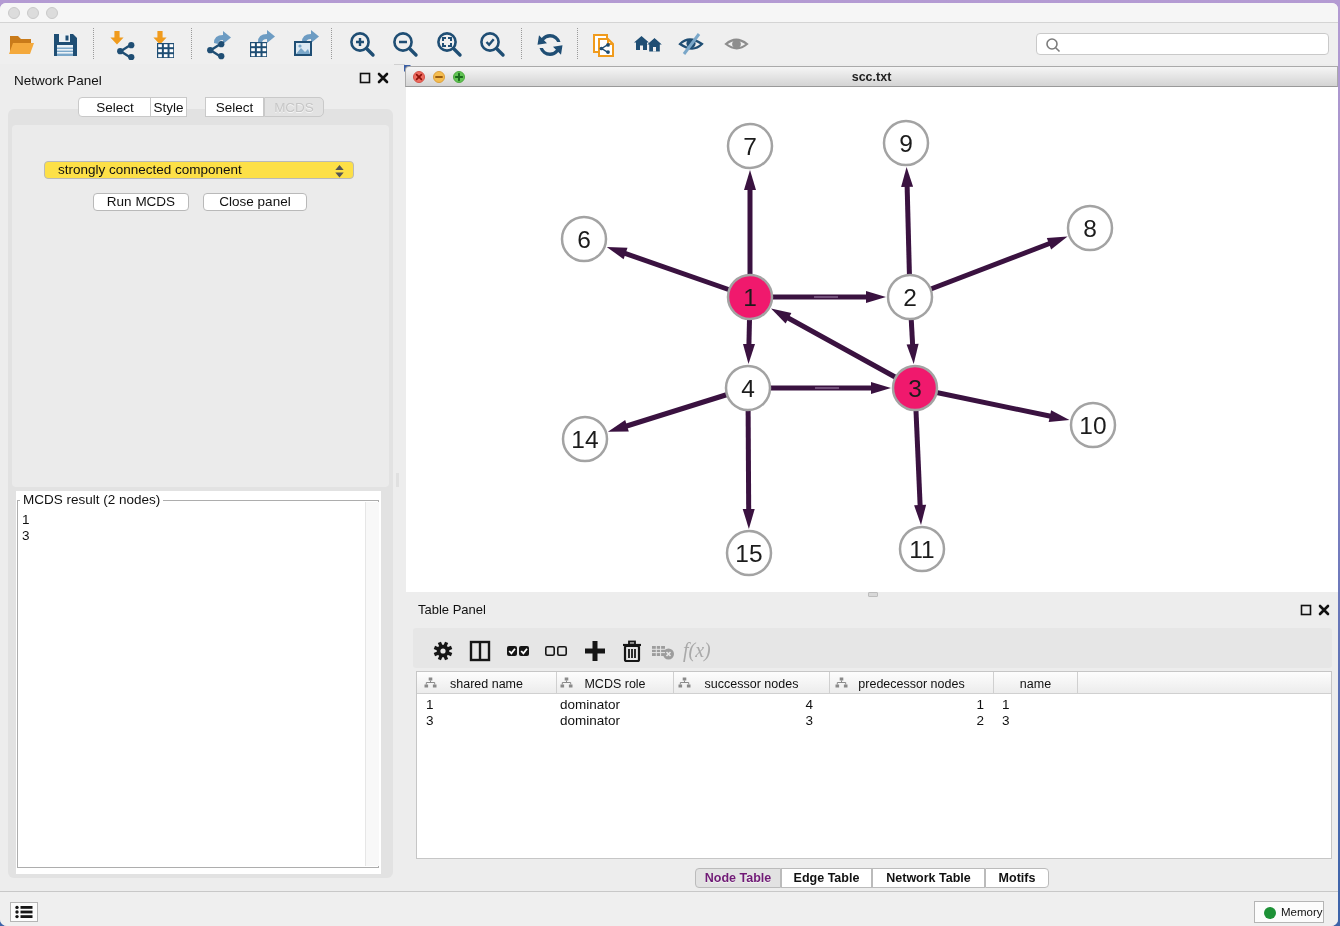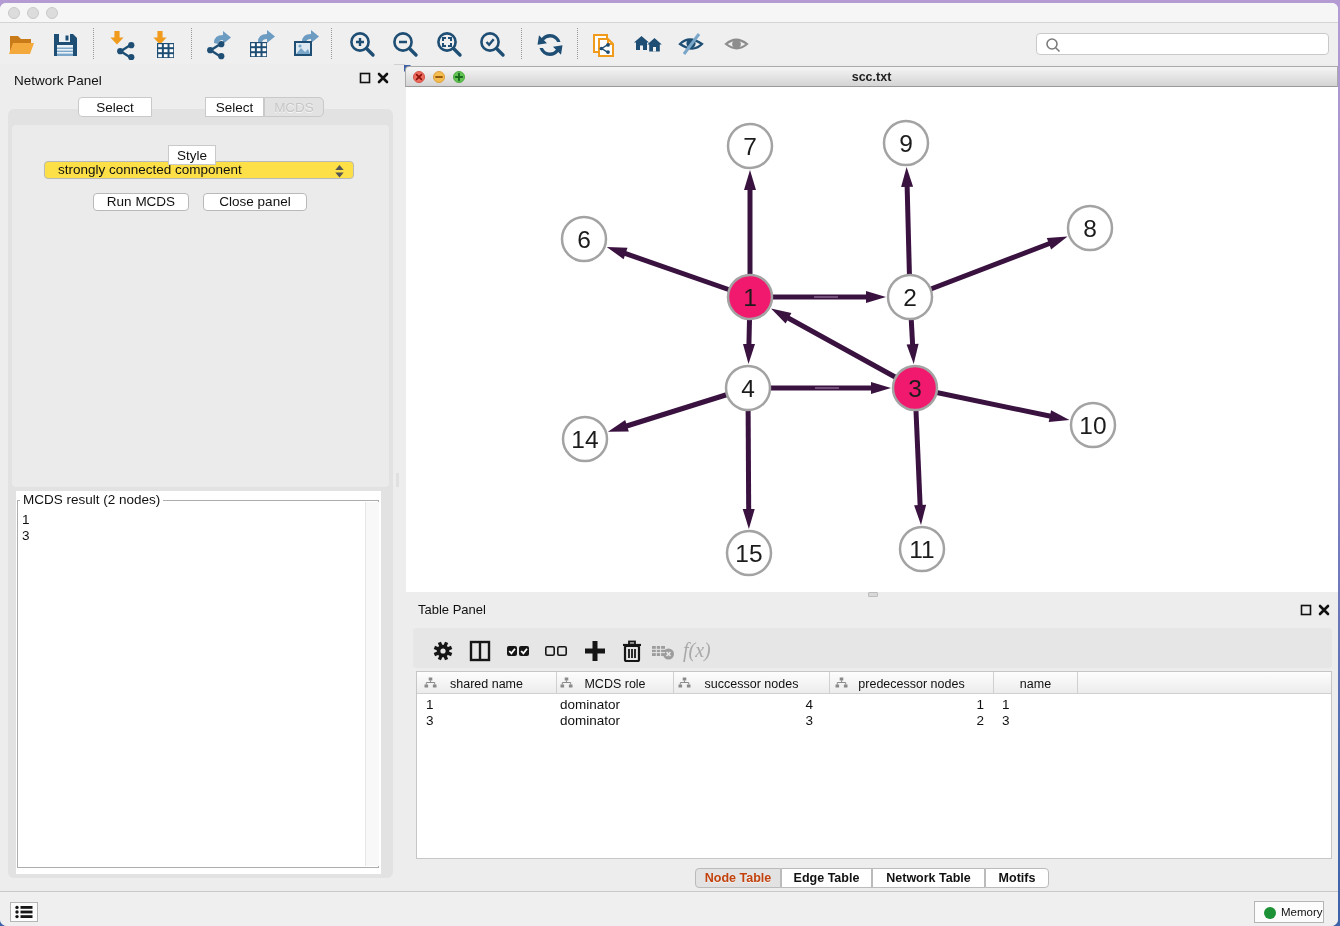--- a/index.html
+++ b/index.html
@@ -199,21 +199,21 @@
   <div id="cpanel">
     <div id="cpanel-title">Network Panel</div>
     <svg style="position:absolute;left:359px;top:8px" width="12" height="12" viewBox="0 0 12 12">
         <rect x="1.5" y="1.5" width="9" height="9" fill="none" stroke="#111" stroke-width="1.6"></rect>
       </svg>
       <svg style="position:absolute;left:377px;top:8px" width="12" height="12" viewBox="0 0 12 12">
         <path d="M2 2 L10 10 M10 2 L2 10" stroke="#111" stroke-width="2.6" stroke-linecap="round"></path>
       </svg>
     <div id="cptabs">
       <div class="cptab" style="left:0;width:74px;border-radius:4px 0 0 4px;">Select</div>
-      <div class="cptab" style="left:90px;width:48px;margin-top:48px;">Style</div>
+      <div class="cptab" style="left:72px;width:37px;">Style</div>
       <div class="cptab" style="left:127px;width:59px;">Select</div>
       <div class="cptab" style="left:186px;width:60px;background:#e2e2e2;color:#c6c6c6;text-shadow:0 1px 0 #f5f5f5;border-radius:0 5px 5px 0;">MCDS</div>
     </div>
     <div id="cpcontent">
       <div id="cpinner">
         <div id="dropdown">strongly connected component<svg width="13" height="16" viewBox="0 0 13 16" style="position:absolute;right:7px;top:1px">
               <path d="M6.5 2 l4.2 5 h-8.4 z M6.5 14.5 l-4.2 -5 h8.4 z" fill="#555"></path>
             </svg></div>
         <div class="btn" style="left:81px;top:68px;width:96px;">Run MCDS</div>
         <div class="btn" style="left:191px;top:68px;width:104px;">Close panel</div>
@@ -426,21 +426,21 @@
         <div class="trow" style="left:257px;top:25px;width:139px;text-align:right;">4</div>
         <div class="trow" style="left:413px;top:25px;width:154px;text-align:right;">1</div>
         <div class="trow" style="left:585px;top:25px;">1</div>
         <div class="trow" style="left:9px;top:41px;">3</div>
         <div class="trow" style="left:143px;top:41px;">dominator</div>
         <div class="trow" style="left:257px;top:41px;width:139px;text-align:right;">3</div>
         <div class="trow" style="left:413px;top:41px;width:154px;text-align:right;">2</div>
         <div class="trow" style="left:585px;top:41px;">3</div>
       </div>
       <div id="ttabs">
-        <div class="ttab" style="left:0;width:86px;background:#e2e2e2;color:#c2410c;text-shadow:0 1px 0 #f3f3f3;border-radius:4px 0 0 4px;">Node Table</div>
+        <div class="ttab" style="left:0;width:86px;background:#e2e2e2;color:#701a75;text-shadow:0 1px 0 #f3f3f3;border-radius:4px 0 0 4px;">Node Table</div>
         <div class="ttab" style="left:86px;width:91px;">Edge Table</div>
         <div class="ttab" style="left:177px;width:113px;">Network Table</div>
         <div class="ttab" style="left:290px;width:64px;border-radius:0 4px 4px 0;">Motifs</div>
       </div>
     </div>
   </div>
   <div id="statusbar">
     <div id="listbtn">
         <svg width="18" height="14" viewBox="0 0 18 14" style="position:absolute;left:4px;top:2px">
           <g fill="#161616">

